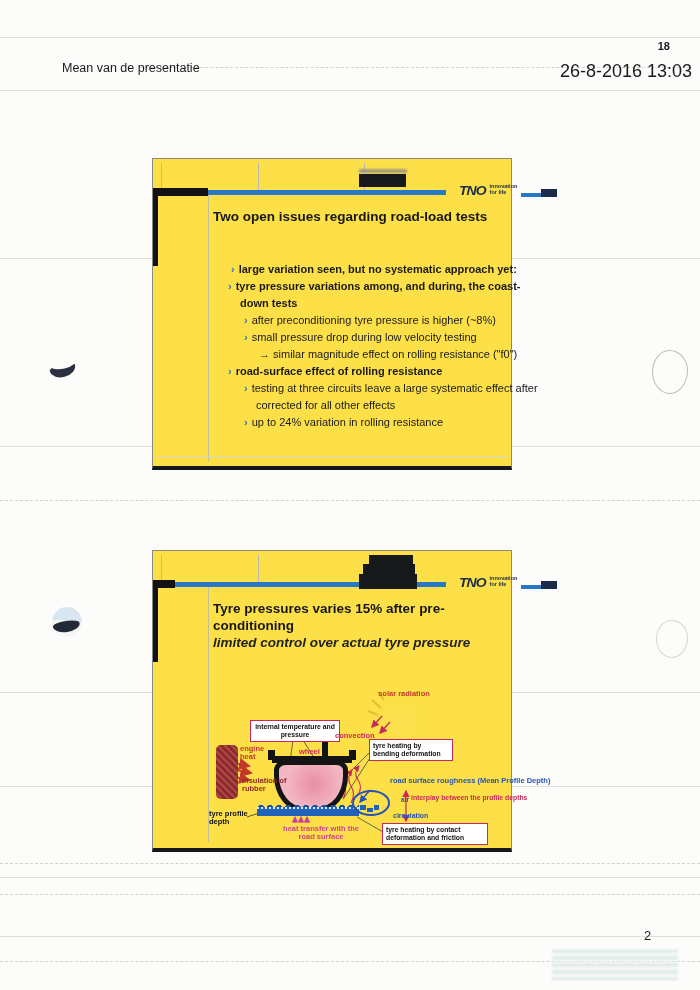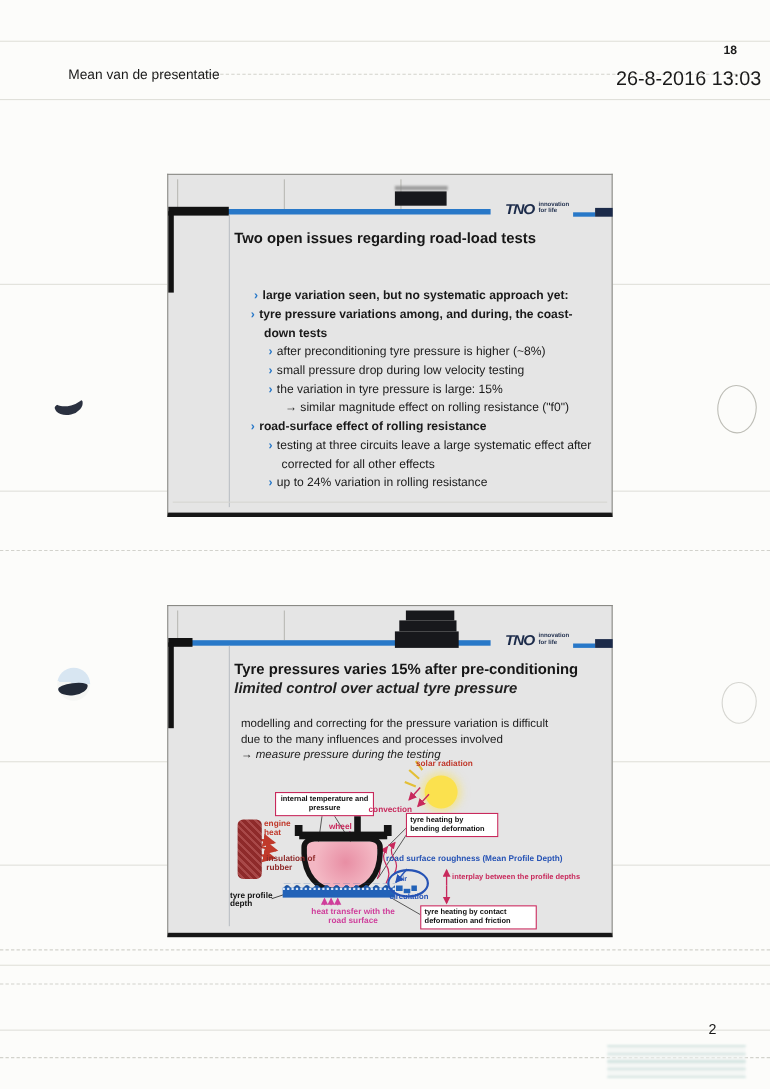--- a/index.html
+++ b/index.html
@@ -19,21 +19,21 @@
              border-radius:50%;}
   .punch2{position:absolute;left:52px;top:607px;width:30px;height:30px;border-radius:50%;
           background:linear-gradient(185deg,#d8e6f2 0 46%,#f5f6f4 46%);}
   .punch2:after{content:"";position:absolute;left:1px;top:14px;width:27px;height:11px;background:#222a38;
           border-radius:50% 50% 50% 50%/35% 35% 65% 65%;transform:rotate(-8deg);}
   .ringR{position:absolute;border:1px solid #bdbdb6;border-radius:48% 52% 50% 50%/50% 46% 54% 50%;}
   
   .smudge{position:absolute;left:552px;top:950px;width:126px;height:30px;opacity:.55;filter:blur(1.2px);
           background:repeating-linear-gradient(0deg,#b7d3cf 0 2px,#eef3f2 2px 7px);}
   
-  .slide{position:absolute;left:152px;width:405px;background:#e5e5e5;box-sizing:border-box;
+  .slide{position:absolute;left:152px;width:360px;background:#fde047;box-sizing:border-box;
          border:1px solid #8a8a85;border-bottom:4px solid #171717;}
   .slide1{top:158px;height:312px;}
   .slide2{top:550px;height:302px;}
   .innerline{position:absolute;left:4px;right:4px;bottom:9px;border-top:1px solid #d6d6d2;}
   .vline{position:absolute;left:55px;top:36px;bottom:5px;width:1px;background:#aab0b8;opacity:.7;}
   .tick{position:absolute;top:4px;width:1px;height:27px;background:#b9b9b4;}
   .blueline{position:absolute;top:31px;height:5px;background:#2878c8;}
   .blkseg{position:absolute;top:29px;height:8px;background:#121212;}
   .blkbar{position:absolute;left:0;top:33px;width:5px;background:#121212;}
   .blueseg2{position:absolute;top:34px;height:4px;background:#2878c8;}
@@ -55,21 +55,21 @@
   .b .chev{color:#2878c8;font-weight:bold;margin-right:4px;}
   .b.l1{margin-left:16px;font-weight:bold;}
   .b.l2{margin-left:13px;font-weight:bold;}
   .b.l3{margin-left:29px;font-weight:normal;}
   .b.l4{margin-left:44px;font-weight:normal;padding-left:0;text-indent:0;}
   .body-txt{position:absolute;left:66px;top:100px;width:320px;font-size:10.5px;line-height:14px;}
   .body-txt .it{font-style:italic;}
   
   .lbl{position:absolute;font-weight:bold;font-size:7.5px;line-height:1.12;}
   .c-crim{color:#c8295c;} .c-red{color:#c0392b;} .c-dred{color:#8e2a2a;}
-  .c-blue{color:#2653b5;} .c-mag{color:#cf3e9b;} .c-blk{color:#111;}
+  .c-blue{color:#2653b5;padding-left:39px;} .c-mag{color:#cf3e9b;} .c-blk{color:#111;}
   .dbox{position:absolute;background:#fff;border:1px solid #c8295c;color:#111;font-weight:bold;
         font-size:6.8px;line-height:1.2;padding:2px 3px;}
   .sun{position:absolute;left:233px;top:154px;width:30px;height:30px;border-radius:50%;
        background:#fbe14e;box-shadow:0 0 8px 3px rgba(251,225,78,.55);}
   .engineblk{position:absolute;left:63px;top:194px;width:22px;height:54px;border-radius:5px;
        background:repeating-linear-gradient(45deg,#8e2a2a 0 3px,#a84848 3px 5px);}
   .pot{position:absolute;left:121px;top:209px;width:74px;height:52px;box-sizing:border-box;
        border:5px solid #141414;border-radius:12px 12px 30px 30px/10px 10px 36px 36px;
        background:radial-gradient(circle at 55% 45%,#e88ea4,#f3b7c3 65%);}
   .rimbar{position:absolute;left:119px;top:205px;width:80px;height:7px;background:#141414;}
@@ -138,21 +138,20 @@
 
     <div class="title-block">
       <div class="s-title">Two open issues regarding road-load tests</div>
     </div>
 
     <div class="bullets">
       <div class="b l1"><span class="chev">›</span><span>large variation seen, but no systematic approach yet:</span></div>
       <div class="b l2"><span class="chev">›</span><span>tyre pressure variations among, and during, the coast-down tests</span></div>
       <div class="b l3"><span class="chev">›</span><span>after preconditioning tyre pressure is higher (~8%)</span></div>
       <div class="b l3"><span class="chev">›</span><span>small pressure drop during low velocity testing</span></div>
-      <div class="b l3"><span class="chev">›</span><span>the variation in tyre pressure is large: 15%</span></div>
       <div class="b l4"><span>→ similar magnitude effect on rolling resistance ("f0")</span></div>
       <div class="b l2"><span class="chev">›</span><span>road-surface effect of rolling resistance</span></div>
       <div class="b l3"><span class="chev">›</span><span>testing at three circuits leave a large systematic effect after corrected for all other effects</span></div>
       <div class="b l3"><span class="chev">›</span><span>up to 24% variation in rolling resistance</span></div>
     </div>
   </div>
 
   <div class="slide slide2">
     <div class="tick" style="left:8px"></div>
     <div class="tick" style="left:105px"></div>
@@ -171,25 +170,20 @@
     </div>
     <div class="blueseg2" style="left:368px;width:20px"></div>
     <div class="endblk" style="left:388px;width:16px"></div>
     <div class="vline" style="bottom:6px"></div>
 
     <div class="title-block">
       <div class="s-title">Tyre pressures varies 15% after pre-conditioning</div>
       <div class="s-sub b">limited control over actual tyre pressure</div>
     </div>
 
-    <div class="body-txt">
-      <div>modelling and correcting for the pressure variation is difficult</div>
-      <div>due to the many influences and processes involved</div>
-      <div class="it">→ measure pressure during the testing</div>
-    </div>
 
     <div class="sun"></div>
 
     <svg class="dsvg" width="405" height="302" viewBox="0 0 405 302">
       <defs>
         <marker id="ahc" markerWidth="7" markerHeight="7" refX="5" refY="3" orient="auto">
             <path d="M0,0L6,3L0,6z" fill="#c8295c"></path>
           </marker>
         <marker id="ahr" markerWidth="7" markerHeight="7" refX="5" refY="3" orient="auto">
             <path d="M0,0L6,3L0,6z" fill="#c0392b"></path>

